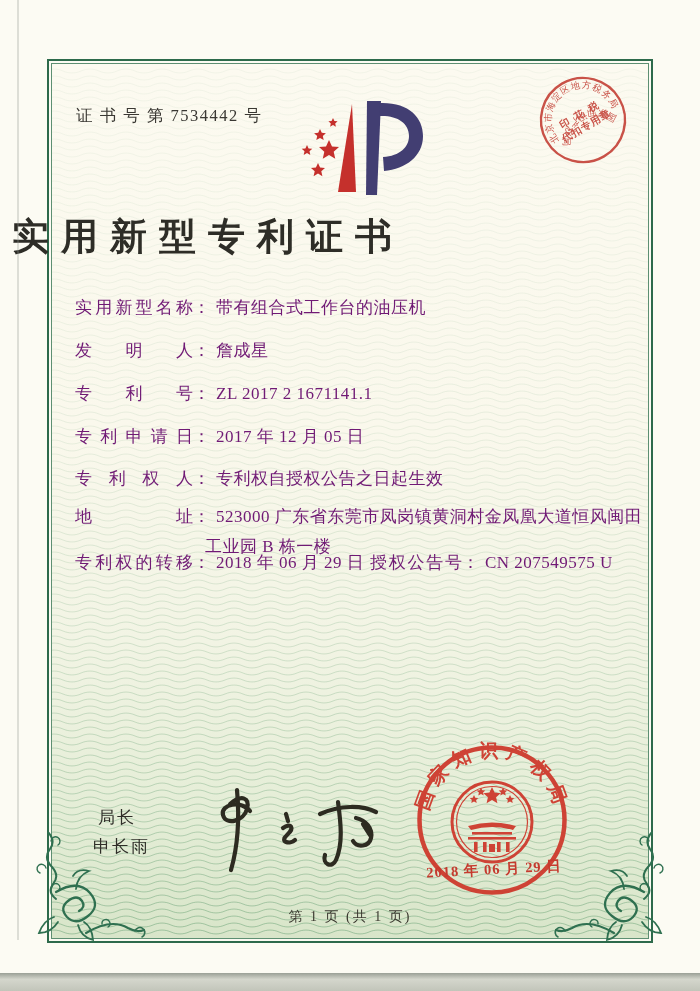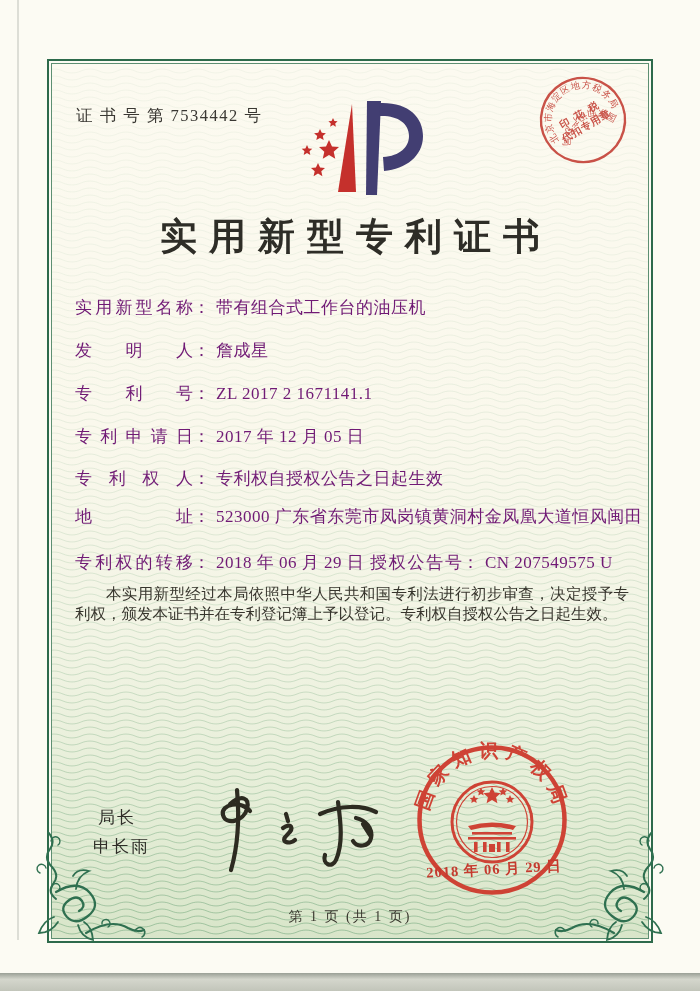--- a/index.html
+++ b/index.html
@@ -18,21 +18,21 @@
   .cert-bg{left:51px;top:63px;width:598px;height:876px;
     background:linear-gradient(#fcfaf0 0%,#faf8ec 42%,#f2f4e4 66%,#e4edd6 86%,#d8e5c9 100%);}
   .guilloche{left:51px;top:63px;width:598px;height:876px;pointer-events:none;}
   
   .frame{left:47px;top:59px;width:602px;height:880px;border:2px solid #2d6a4b;}
   .frame-in{position:absolute;inset:2px;border:1px solid #5d8f72;}
   
   .cert-no{left:76px;top:105px;font-size:16.5px;letter-spacing:1.5px;color:#3a3833;}
   .logo{left:288px;top:100px;}
   .tax-stamp{left:536px;top:73px;transform:rotate(-30deg);opacity:.92;}
-  .title{left:0;top:212px;width:700px;text-align:center;font-size:37px;font-weight:bold;
+  .title{left:0;top:212px;width:700px;text-align:left;font-size:37px;font-weight:bold;
     letter-spacing:12px;text-indent:12px;color:#2e2d27;}
   
   .frow{left:75px;font-size:17px;white-space:nowrap;color:#701a75;}
   .flabel{display:inline-block;width:118px;text-align:justify;text-align-last:justify;vertical-align:top;}
   .flabel.w92{width:92px;}
   .fcolon{display:inline-block;margin-right:6px;}
   .fvalue{letter-spacing:.5px;}
   .fvalue2{margin-left:130px;margin-top:7px;letter-spacing:.5px;}
   
   .body-text{left:75px;top:584px;width:554px;font-size:15.5px;line-height:19.7px;
@@ -263,30 +263,30 @@
   <span class="flabel">专利号</span><span class="fcolon">：</span><span class="fvalue">ZL 2017 2 1671141.1</span>
 </div>
 <div class="abs frow" style="top:425px">
   <span class="flabel">专利申请日</span><span class="fcolon">：</span><span class="fvalue">2017 年 12 月 05 日</span>
 </div>
 <div class="abs frow" style="top:467px">
   <span class="flabel">专利权人</span><span class="fcolon">：</span><span class="fvalue">专利权自授权公告之日起生效</span>
 </div>
 <div class="abs frow" style="top:505px">
   <span class="flabel">地址</span><span class="fcolon">：</span><span class="fvalue">523000 广东省东莞市凤岗镇黄洞村金凤凰大道恒风闽田</span>
+  <div class="fvalue2">工业园 B 栋一楼</div>
 </div>
 <div class="abs frow" style="top:551px">
   <span class="flabel">专利权的转移</span><span class="fcolon">：</span><span class="fvalue">2018 年 06 月 29 日</span>
 </div>
 <div class="abs frow" style="top:551px;left:370px">
   <span class="flabel w92">授权公告号</span><span class="fcolon">：</span><span class="fvalue">CN 207549575 U</span>
 </div>
 
 <div class="abs body-text">
-  <p>本实用新型经过本局依照中华人民共和国专利法进行初步审查，决定授予专利权，颁发本证书并在专利登记簿上予以登记。专利权自授权公告之日起生效。</p>
 </div>
 
 <div class="abs director-label">局长</div>
 <div class="abs director-name">申长雨</div>
 
 <svg class="abs signature" width="200" height="92" viewBox="0 0 200 92">
   <g fill="none" stroke="#2d2b21" stroke-width="4.2" stroke-linecap="round" stroke-linejoin="round">
     <path d="M30,20 C42,10 50,14 47,25 C44,37 26,42 23,31 C20,20 42,16 50,27"></path>
     <path d="M37,6 C39,28 39,58 31,86"></path>
     <path d="M86,30 l2,7"></path>

